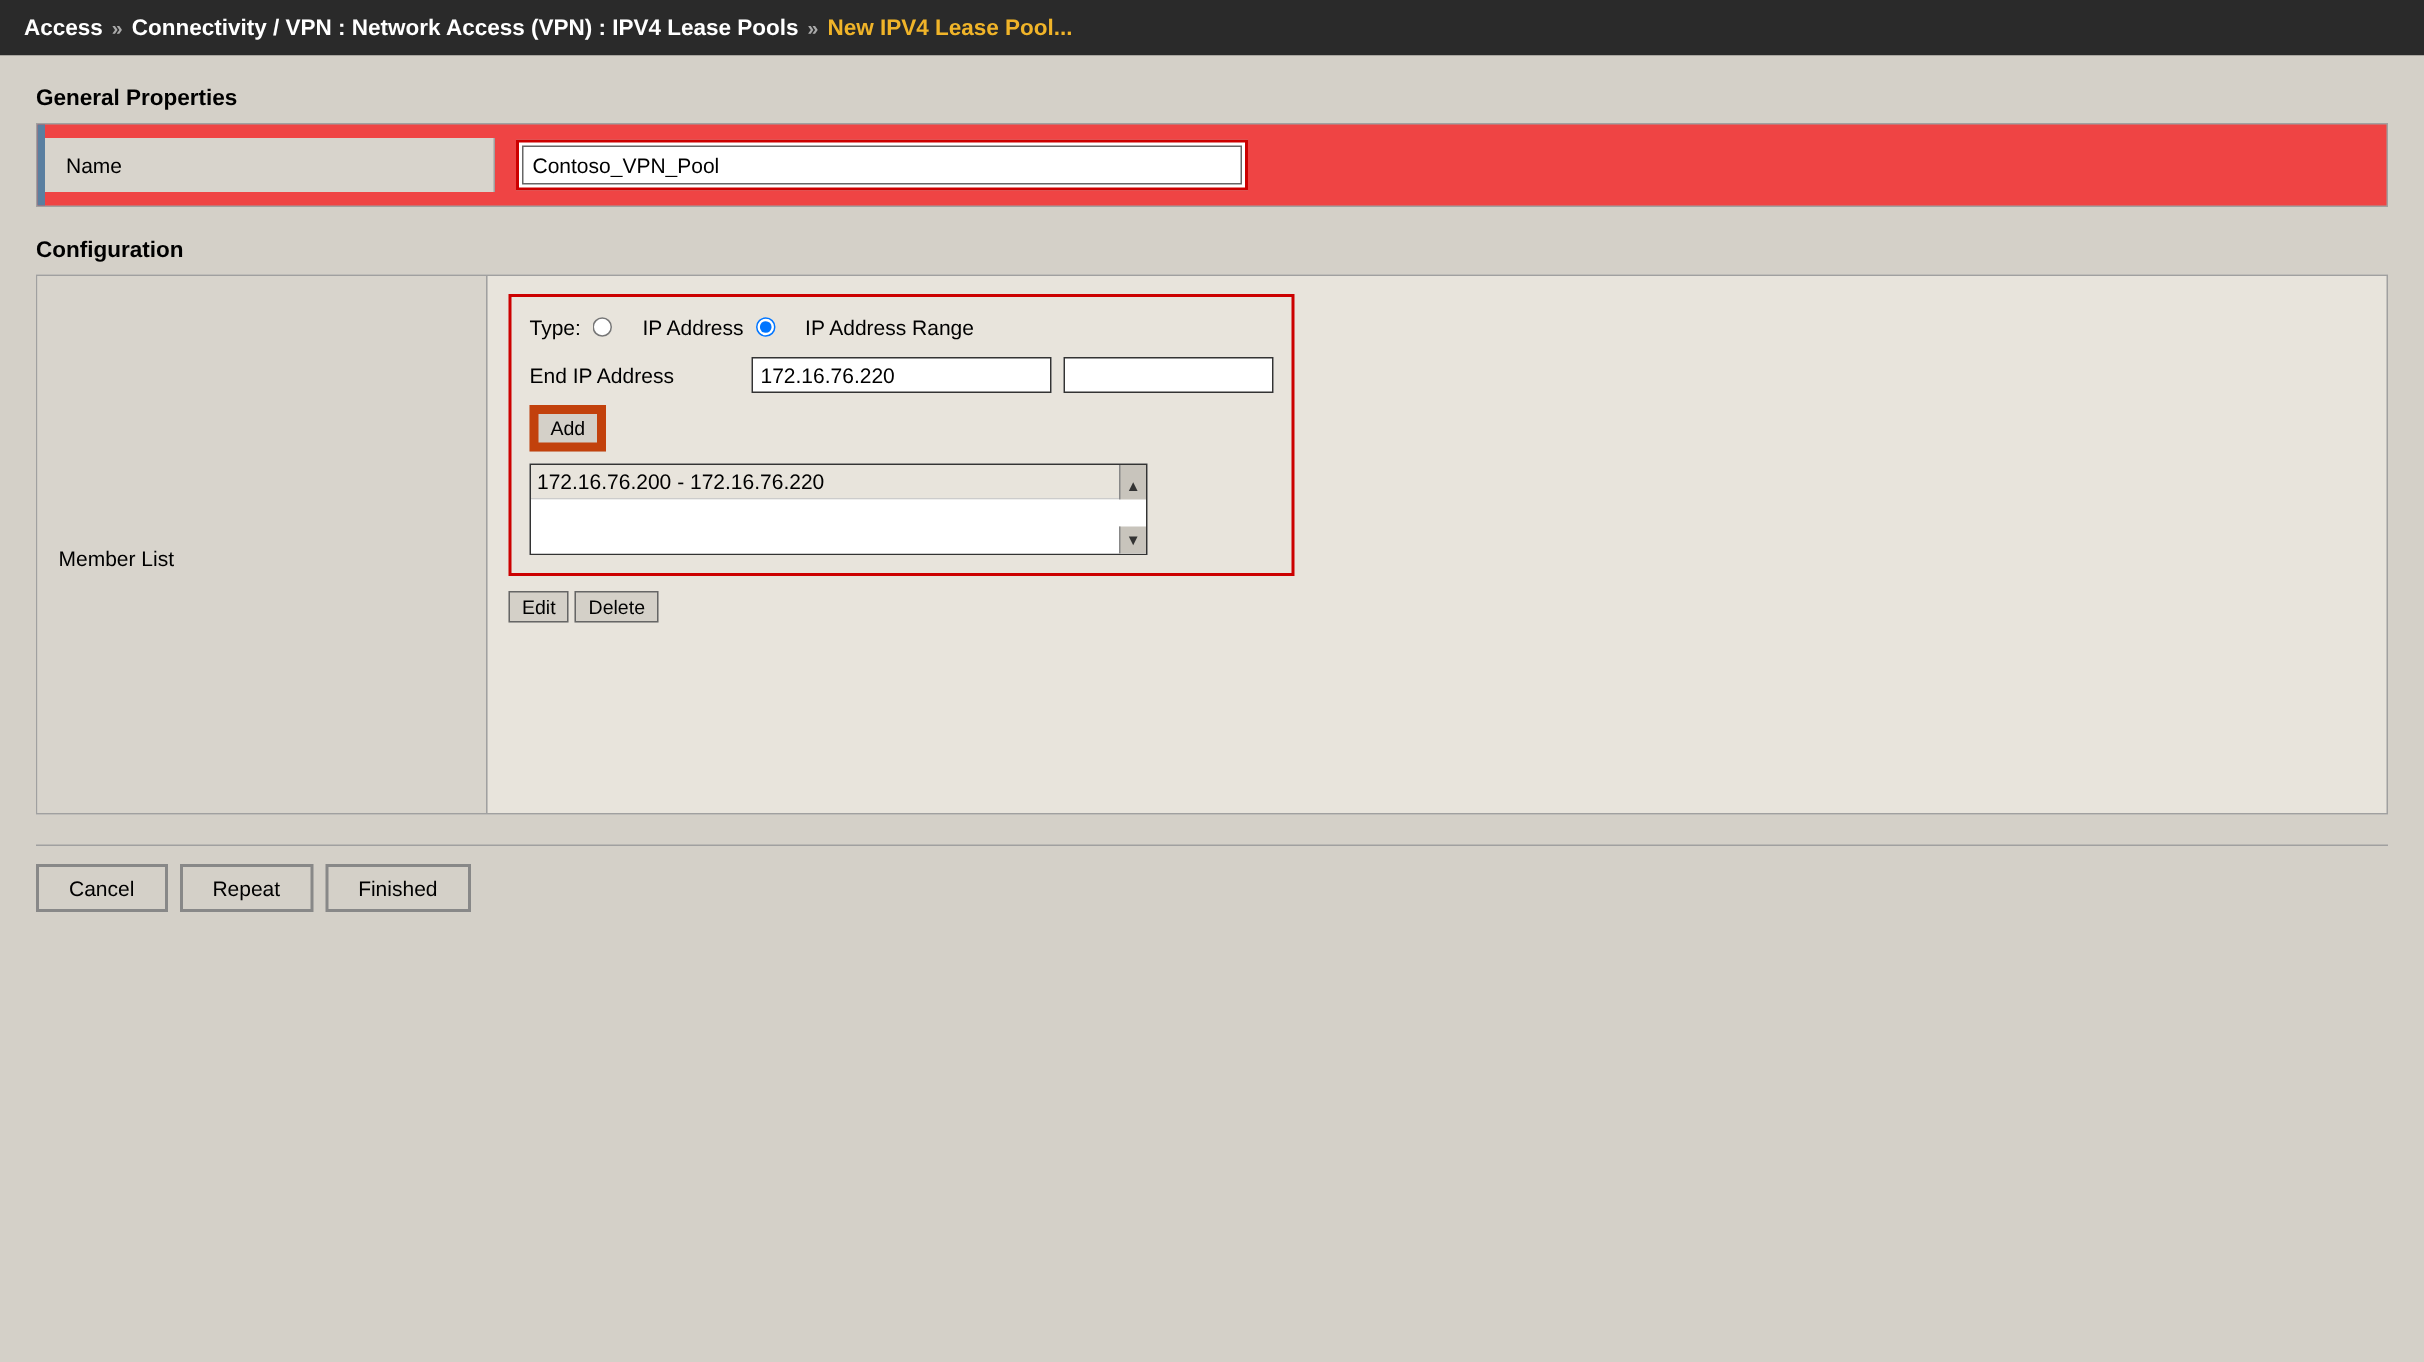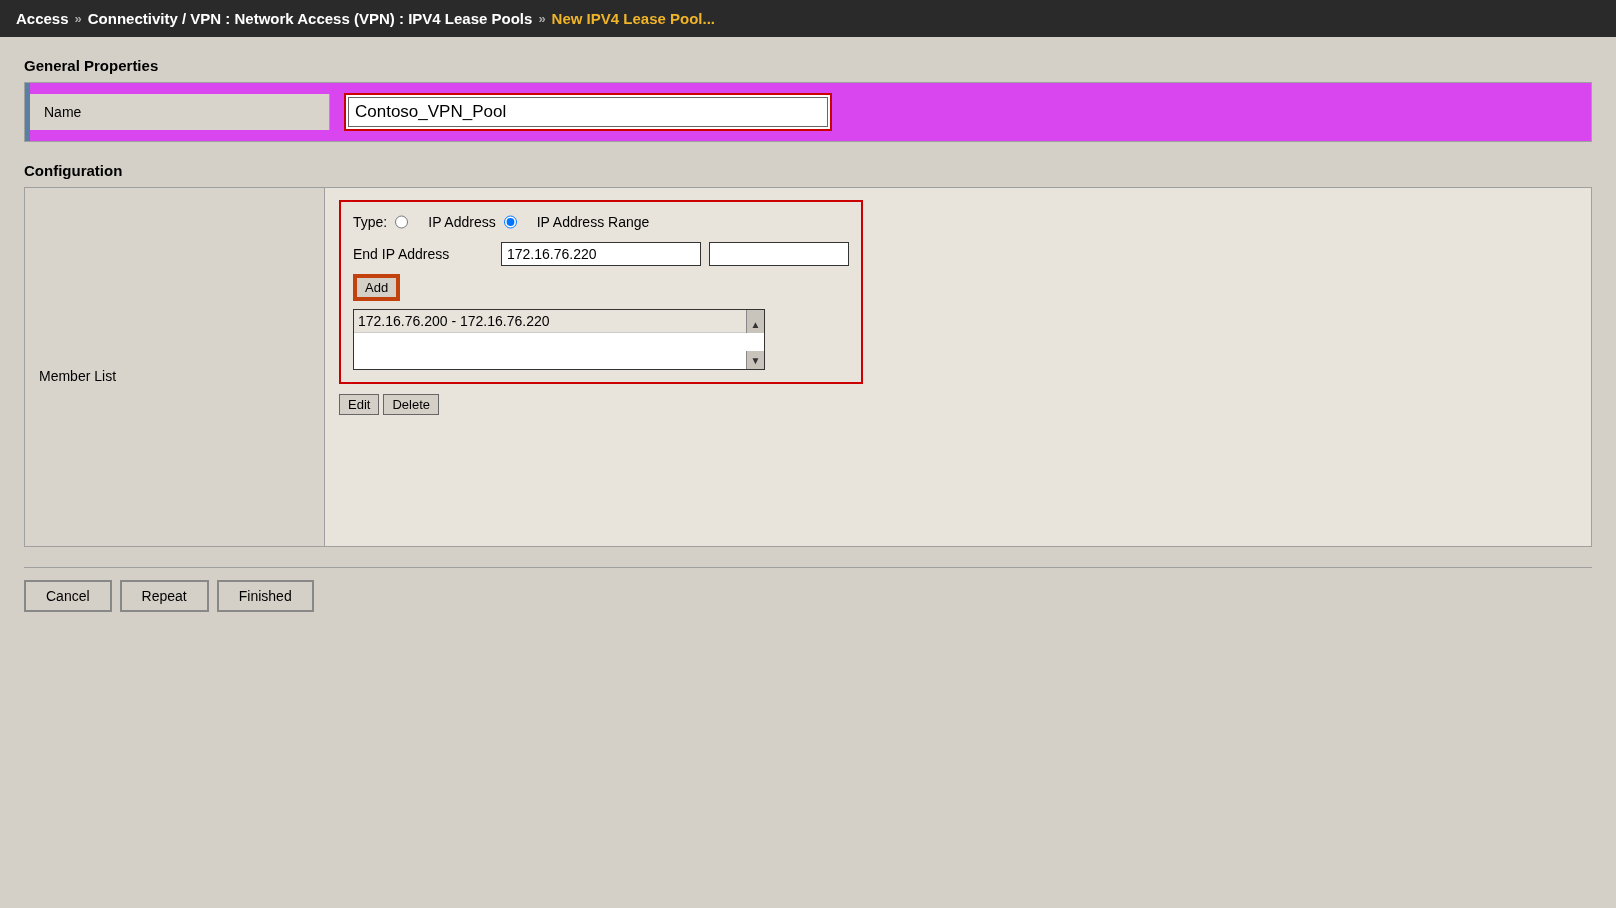--- a/index.html
+++ b/index.html
@@ -51,21 +51,21 @@
     .name-field-wrapper {
       border: 2px solid #cc0000;
       display: inline-block;
       padding: 2px;
       background: #fff;
     }
 
     .name-input {
       width: 480px;
       padding: 4px 6px;
-      font-size: 17px;
+      font-size: 14px;
       border: 1px solid #666;
       outline: none;
       background: #fff;
     }
 
     
     .config-row {
       display: flex;
       border: 1px solid #a0a0a0;
       background: #e8e4dc;
@@ -126,21 +126,21 @@
       padding: 3px 5px;
       border: 1px solid #333;
       font-size: 14px;
       background: #fff;
     }
 
     
     .add-btn {
       padding: 2px 8px;
       font-size: 13px;
-      border: 4px solid #c2410c;
+      border: 6px solid #c2410c;
       background: #d4d0c8;
       cursor: pointer;
       margin-bottom: 8px;
       text-align: center;
     }
 
     
     .edit-delete-row {
       display: flex;
       gap: 4px;
@@ -171,21 +171,21 @@
       border: 2px solid #888;
       background: #d4d0c8;
       cursor: pointer;
       font-weight: normal;
     }
 
     
     .form-row-accent {
       display: flex;
       border: 1px solid #a0a0a0;
-      background: #d946ef;
+      background: #ef4444;
     }
     .accent-bar {
       width: 5px;
       background: #5a7fa0;
       flex-shrink: 0;
     }
 
     
     .ip-input-extra {
       width: 140px;

